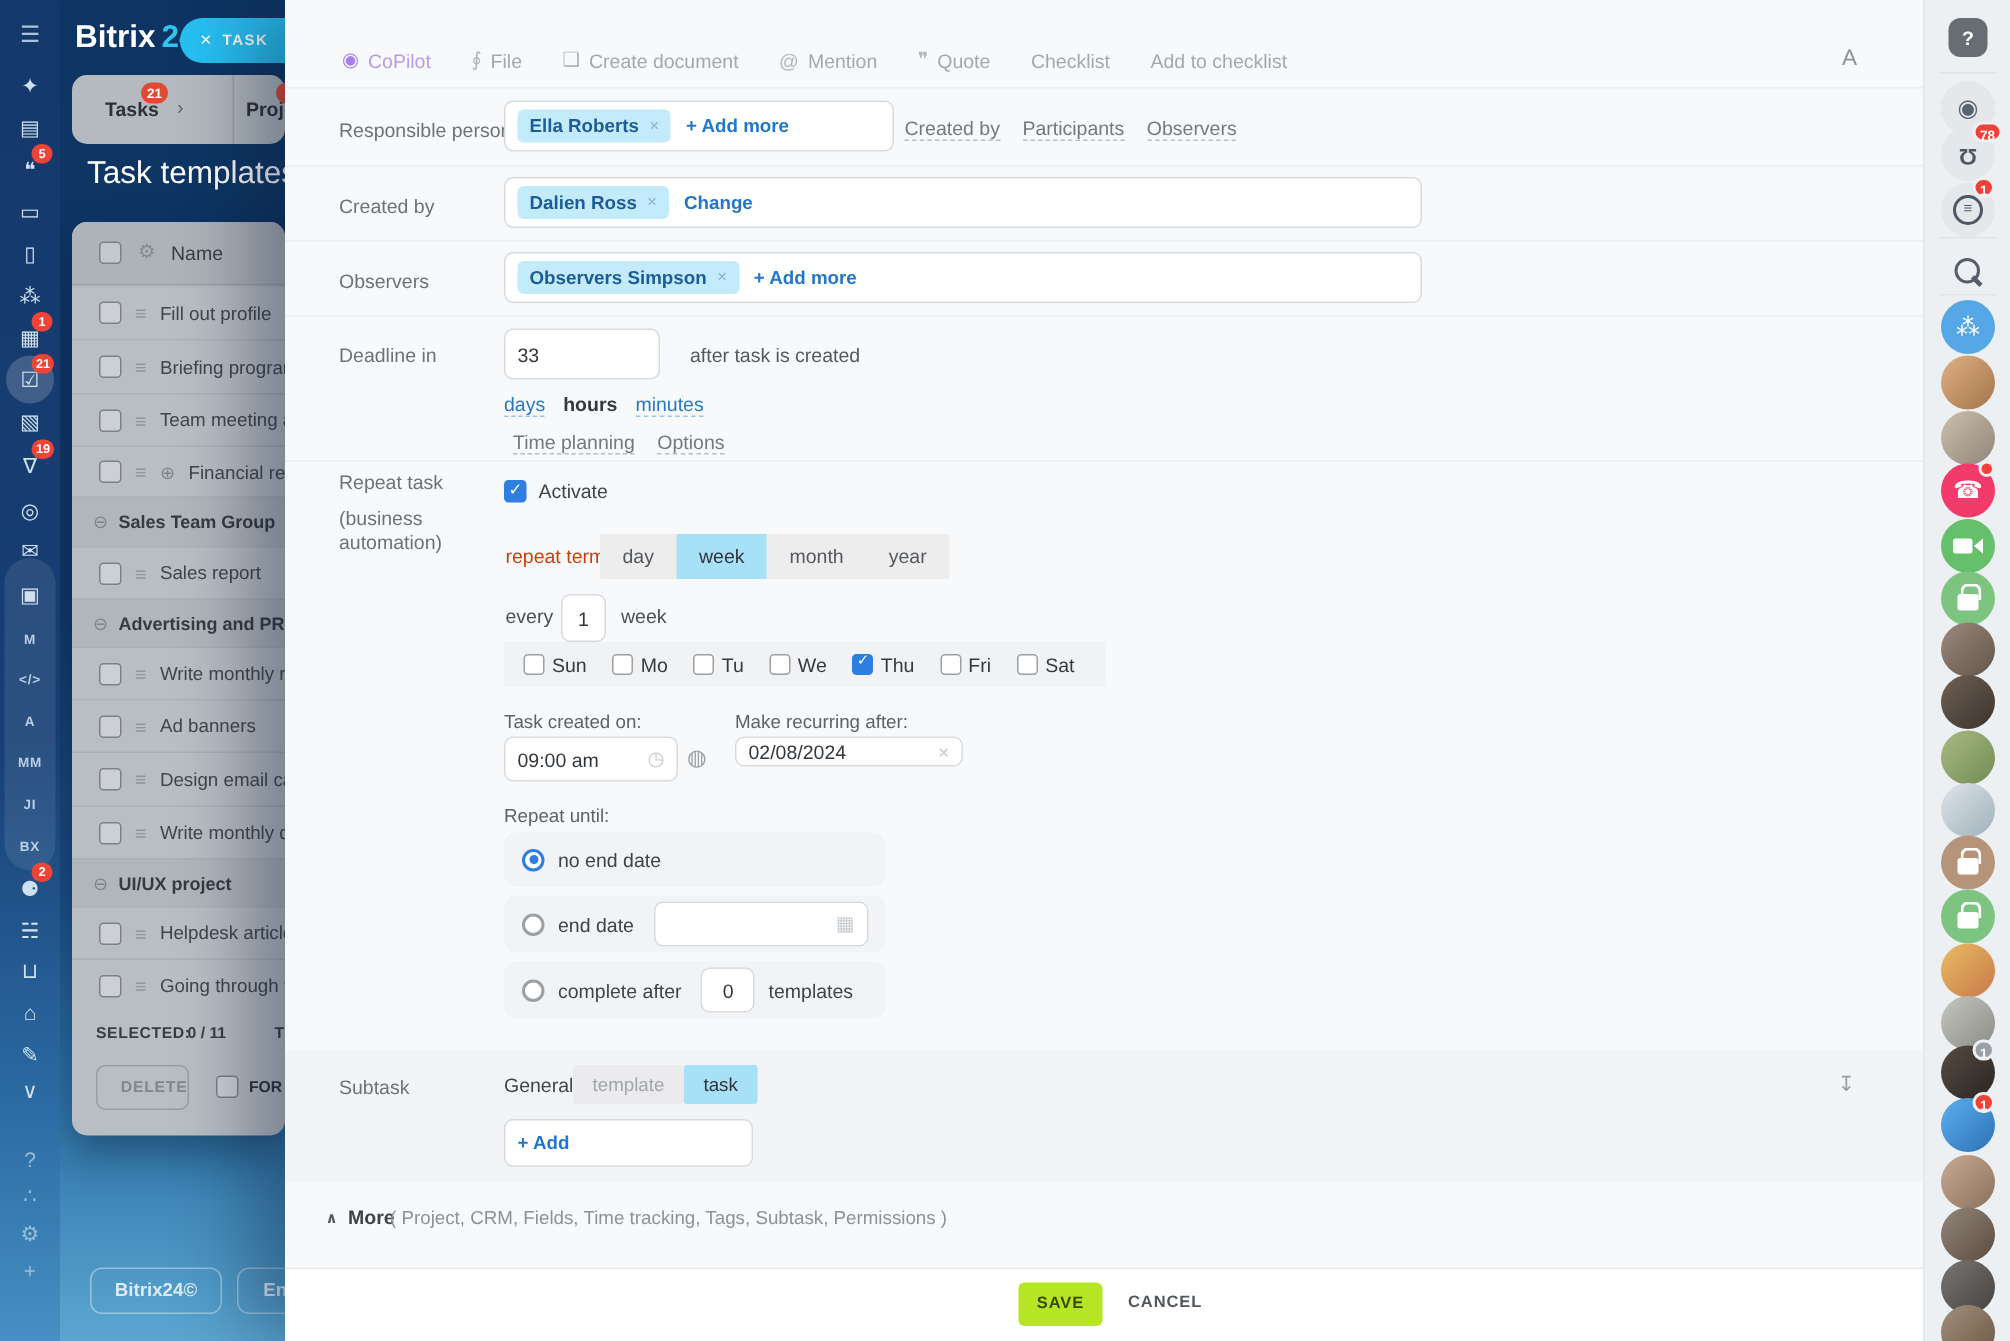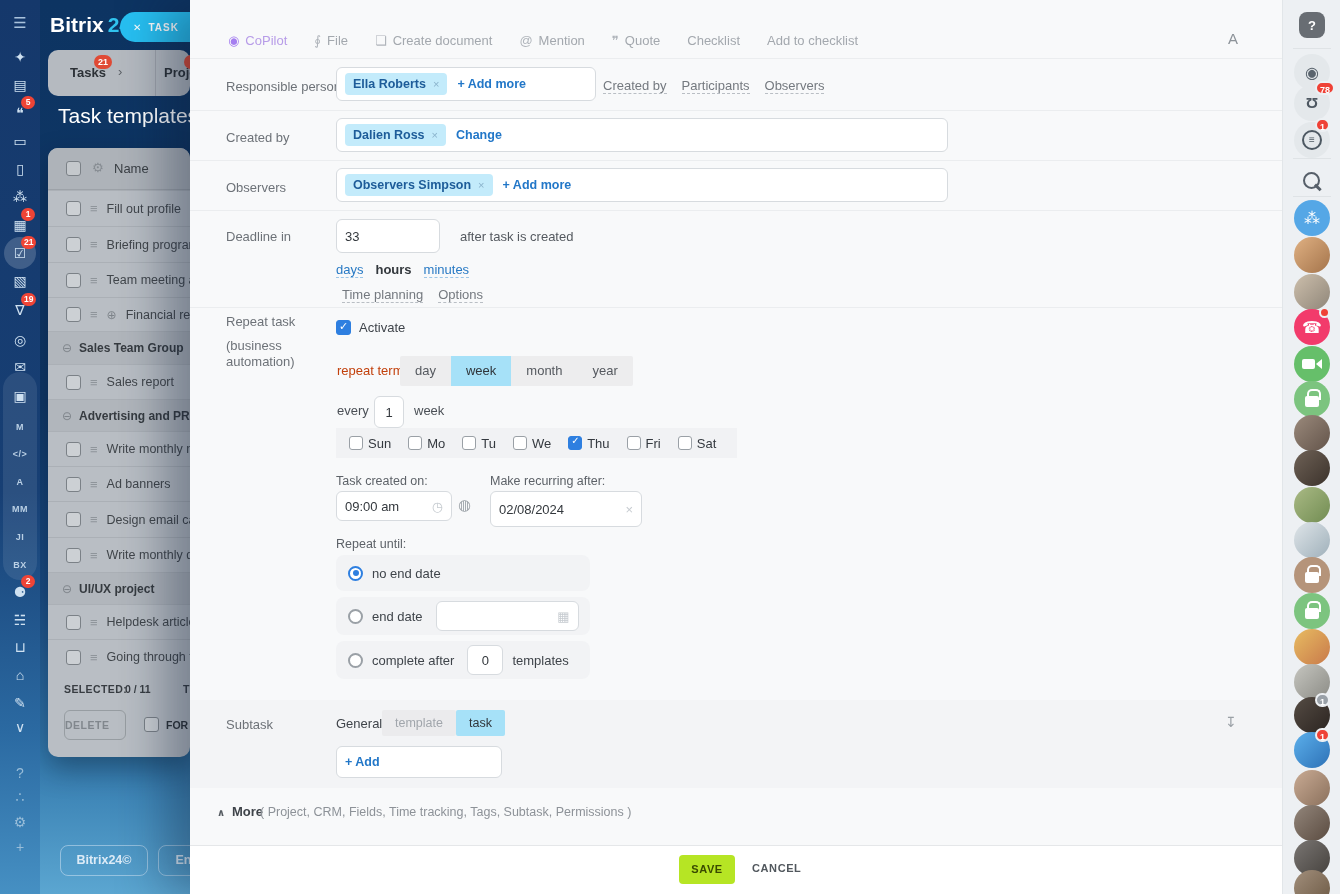--- a/index.html
+++ b/index.html
@@ -43,21 +43,21 @@
   .trow{position:absolute;left:0;width:142px;border-top:1px solid #abb0b6;display:flex;align-items:center;padding-left:18px;gap:9px;cursor:pointer;white-space:nowrap;overflow:hidden}
   .trow .tname{font-size:12.5px;color:#41464b}
   .trow.group{background:#b1b6bc;padding-left:14px;gap:7px}
   .trow.group .tname{font-weight:bold;font-size:12px;color:#363b40}
   .g-ic{color:#7f858b;font-size:12px}
   .handle{color:#8f959b;font-size:13px}
   .exp{color:#7f858b;font-size:12px}
   .sel-lab{position:absolute;left:16px;top:535px;font-size:10.5px;font-weight:bold;color:#383d42;letter-spacing:.4px}
   .sel-val{position:absolute;left:77px;top:535px;font-size:10.5px;font-weight:bold;color:#383d42}
   .tot-lab{position:absolute;left:135px;top:535px;font-size:10.5px;font-weight:bold;color:#383d42}
-  .del-btn{position:absolute;left:16px;top:562px;width:62px;height:30px;border:1px solid #979da2;border-radius:6px;color:#81878d;font-size:10.5px;font-weight:bold;text-align:left;line-height:28px;letter-spacing:.5px;cursor:pointer}
+  .del-btn{position:absolute;left:16px;top:562px;width:62px;height:30px;border:1px solid #979da2;border-radius:6px;color:#81878d;font-size:10.5px;font-weight:bold;text-align:right;line-height:28px;letter-spacing:.5px;cursor:pointer}
   .forall-cb{position:absolute;left:96px;top:569px}
   .forall-lb{position:absolute;left:118px;top:571px;font-size:10.5px;font-weight:bold;color:#2e3338;white-space:nowrap}
   .pg-pill{position:absolute;height:31px;border:1px solid rgba(230,240,250,.45);border-radius:8px;color:#dcebf7;font-size:12.5px;font-weight:bold;text-align:center;line-height:29px;cursor:pointer}
   .pg-pill.p1{left:20px;top:845px;width:88px}
   .pg-pill.p2{left:118px;top:845px;width:80px}
 
   
   .modal{position:absolute;left:190px;top:0;width:1092px;height:894px;background:#f8f9fa;z-index:2;box-shadow:-25px 0 45px rgba(12,30,55,.38)}
   .toolbar{position:absolute;left:38px;top:27px;height:26px;display:flex;align-items:center;gap:27px}
   .tb-item{display:flex;align-items:center;gap:6px;color:#a3a8ae;font-size:13px;cursor:pointer;white-space:nowrap}
@@ -596,21 +596,21 @@
           </span>
         </div>
 
       <span class="sub-label" style="left:146px;top:167px">Task created on:</span>
       <span class="sub-label" style="left:300px;top:167px">Make recurring after:</span>
       <div class="fieldbox" style="left:146px;top:184px;width:116px;height:30px">
         <span class="in-val">09:00 am</span>
         <span class="in-icon">◷</span>
       </div>
       <span style="position:absolute;left:268px;top:189px;font-size:15px;color:#9aa0a6">◍</span>
-      <div class="fieldbox" style="left:300px;top:184px;width:152px;height:36px">
+      <div class="fieldbox" style="left:300px;top:184px;width:152px;height:20px">
         <span class="in-val">02/08/2024</span>
         <span class="in-icon">×</span>
       </div>
 
       <span class="sub-label" style="left:146px;top:230px">Repeat until:</span>
       <div class="uband" style="top:248px;height:36px">
         <span class="radio on"></span>
         <span class="u-label">no end date</span>
       </div>
       <div class="uband" style="top:290px;height:38px">

